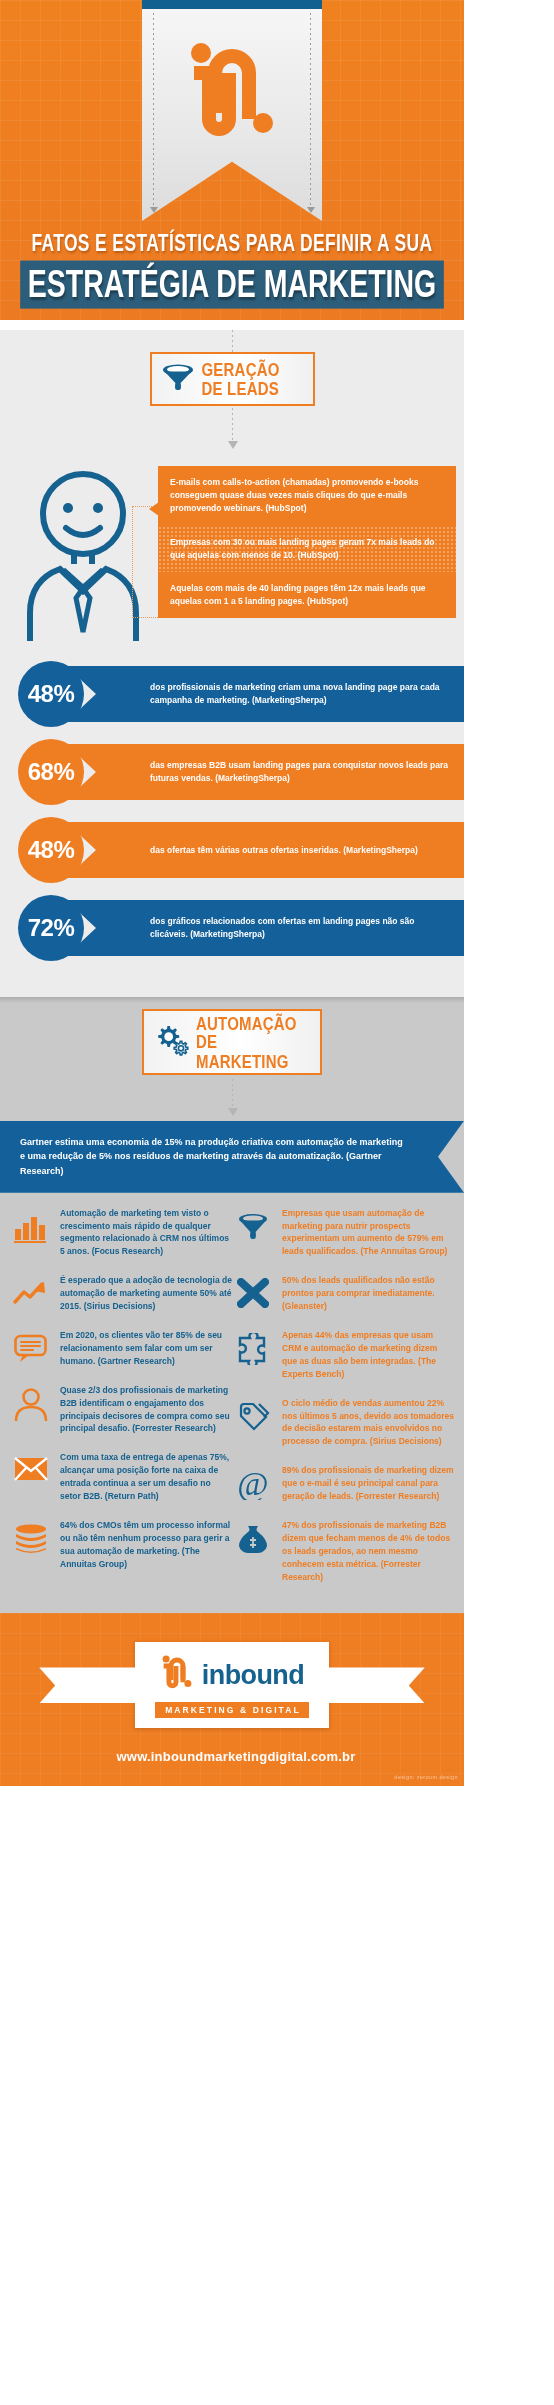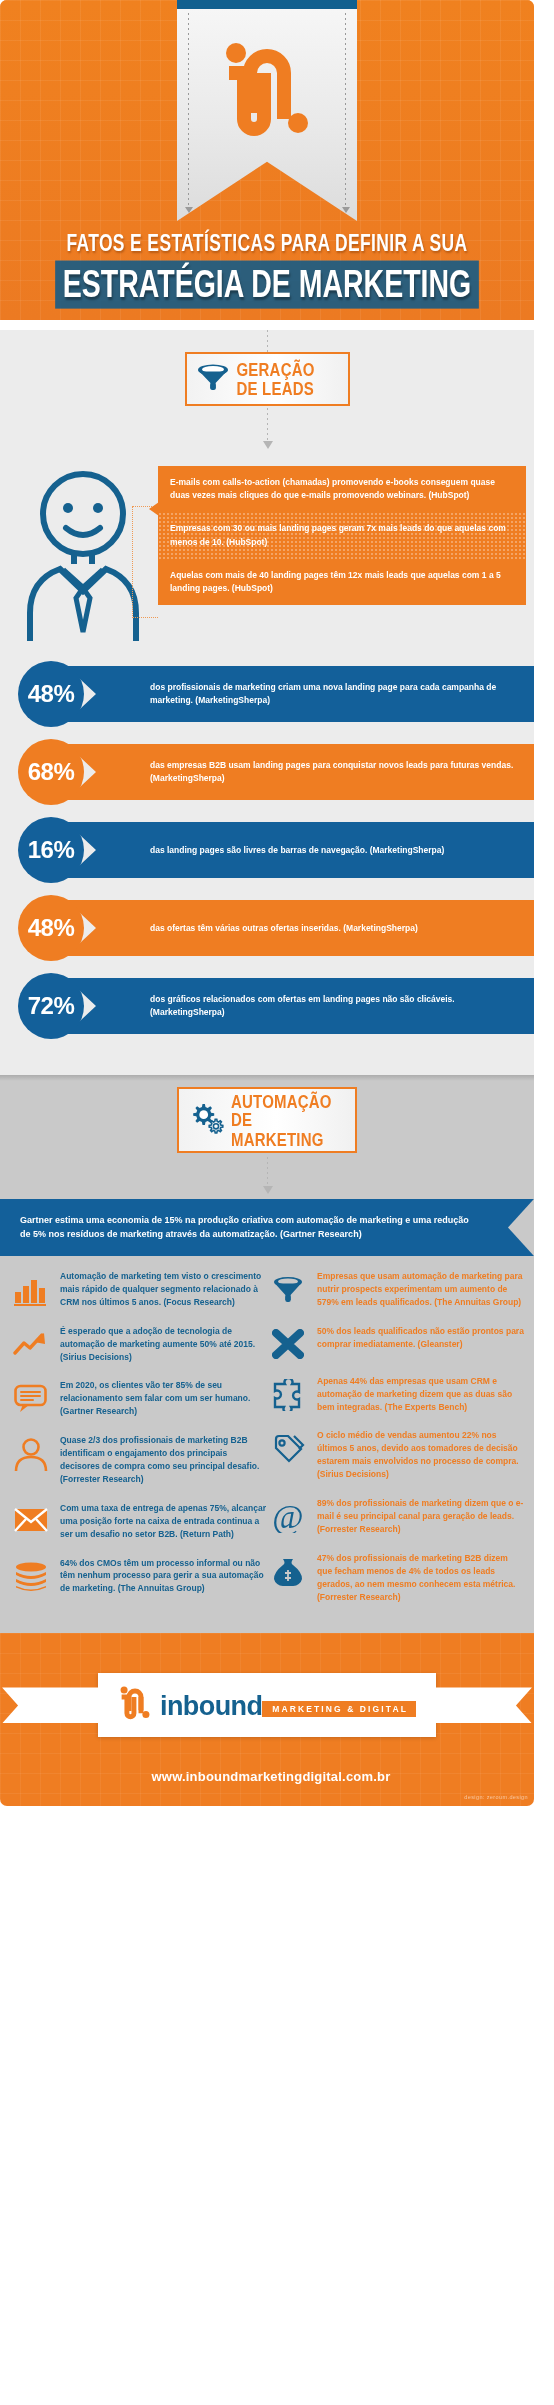--- a/index.html
+++ b/index.html
@@ -1,21 +1,21 @@
 <!DOCTYPE html>
 <html><head>
 <meta charset="utf-8">
 <style>
   * { box-sizing: border-box; margin: 0; padding: 0; }
   body {
     width: 554px;
     font-family: "Liberation Sans", sans-serif;
     background: #ffffff;
   }
-  .page { width: 534px; position: relative; overflow: hidden; border-radius: 7px; }
+  .page { width: 464px; position: relative; overflow: hidden; }
 
   
   .header {
     position: relative;
     background: #ef7d22;
     background-image:
       repeating-linear-gradient(to right, rgba(255,255,255,0.07) 0 1px, transparent 1px 20px),
       repeating-linear-gradient(to bottom, rgba(255,255,255,0.07) 0 1px, transparent 1px 20px),
       linear-gradient(to bottom, #f0811f 0%, #ec7a22 100%);
     padding: 0 0 22px 0;
@@ -230,21 +230,21 @@
     height: 92px;
   }
   .footer-wing {
     height: 36px; background: #ffffff; flex: 1;
     max-width: 96px;
   }
   .footer-wing.left { clip-path: polygon(0 0, 100% 0, 100% 100%, 0 100%, 16px 50%); }
   .footer-wing.right { clip-path: polygon(0 0, 100% 0, calc(100% - 16px) 50%, 100% 100%, 0 100%); }
   .footer-logo-box {
     background: #ffffff; padding: 12px 20px 10px 20px;
-    display: flex; flex-direction: row; align-items: center;
+    display: flex; flex-direction: column; align-items: center;
     box-shadow: 0 1px 4px rgba(0,0,0,0.18);
   }
   .footer-logo-row { display: flex; align-items: center; gap: 8px; }
   .footer-brand {
     color: #15618f; font-size: 27px; font-weight: bold; letter-spacing: -0.6px;
   }
   .footer-tagline-bar {
     margin-top: 6px; background: #ef7d22; color: #ffffff;
     font-size: 8.5px; font-weight: bold; letter-spacing: 2.1px;
     padding: 3px 8px 3px 10px; width: 100%; text-align: right;
@@ -352,26 +352,20 @@
         </div>
       </div>
 
       <div class="pct-row">
         <div class="pct-badge" style="background:#ef7d22;">68%</div>
         <div class="pct-bar" style="background:#ef7d22;">
           <span class="pct-bar-text">das empresas B2B usam landing pages para conquistar novos leads para futuras vendas. (MarketingSherpa)</span>
         </div>
       </div>
 
-      <div class="pct-row">
-        <div class="pct-badge" style="background:#13609a;">16%</div>
-        <div class="pct-bar" style="background:#13609a;">
-          <span class="pct-bar-text">das landing pages são livres de barras de navegação. (MarketingSherpa)</span>
-        </div>
-      </div>
 
       <div class="pct-row">
         <div class="pct-badge" style="background:#ef7d22;">48%</div>
         <div class="pct-bar" style="background:#ef7d22;">
           <span class="pct-bar-text">das ofertas têm várias outras ofertas inseridas. (MarketingSherpa)</span>
         </div>
       </div>
 
       <div class="pct-row">
         <div class="pct-badge" style="background:#13609a;">72%</div>

